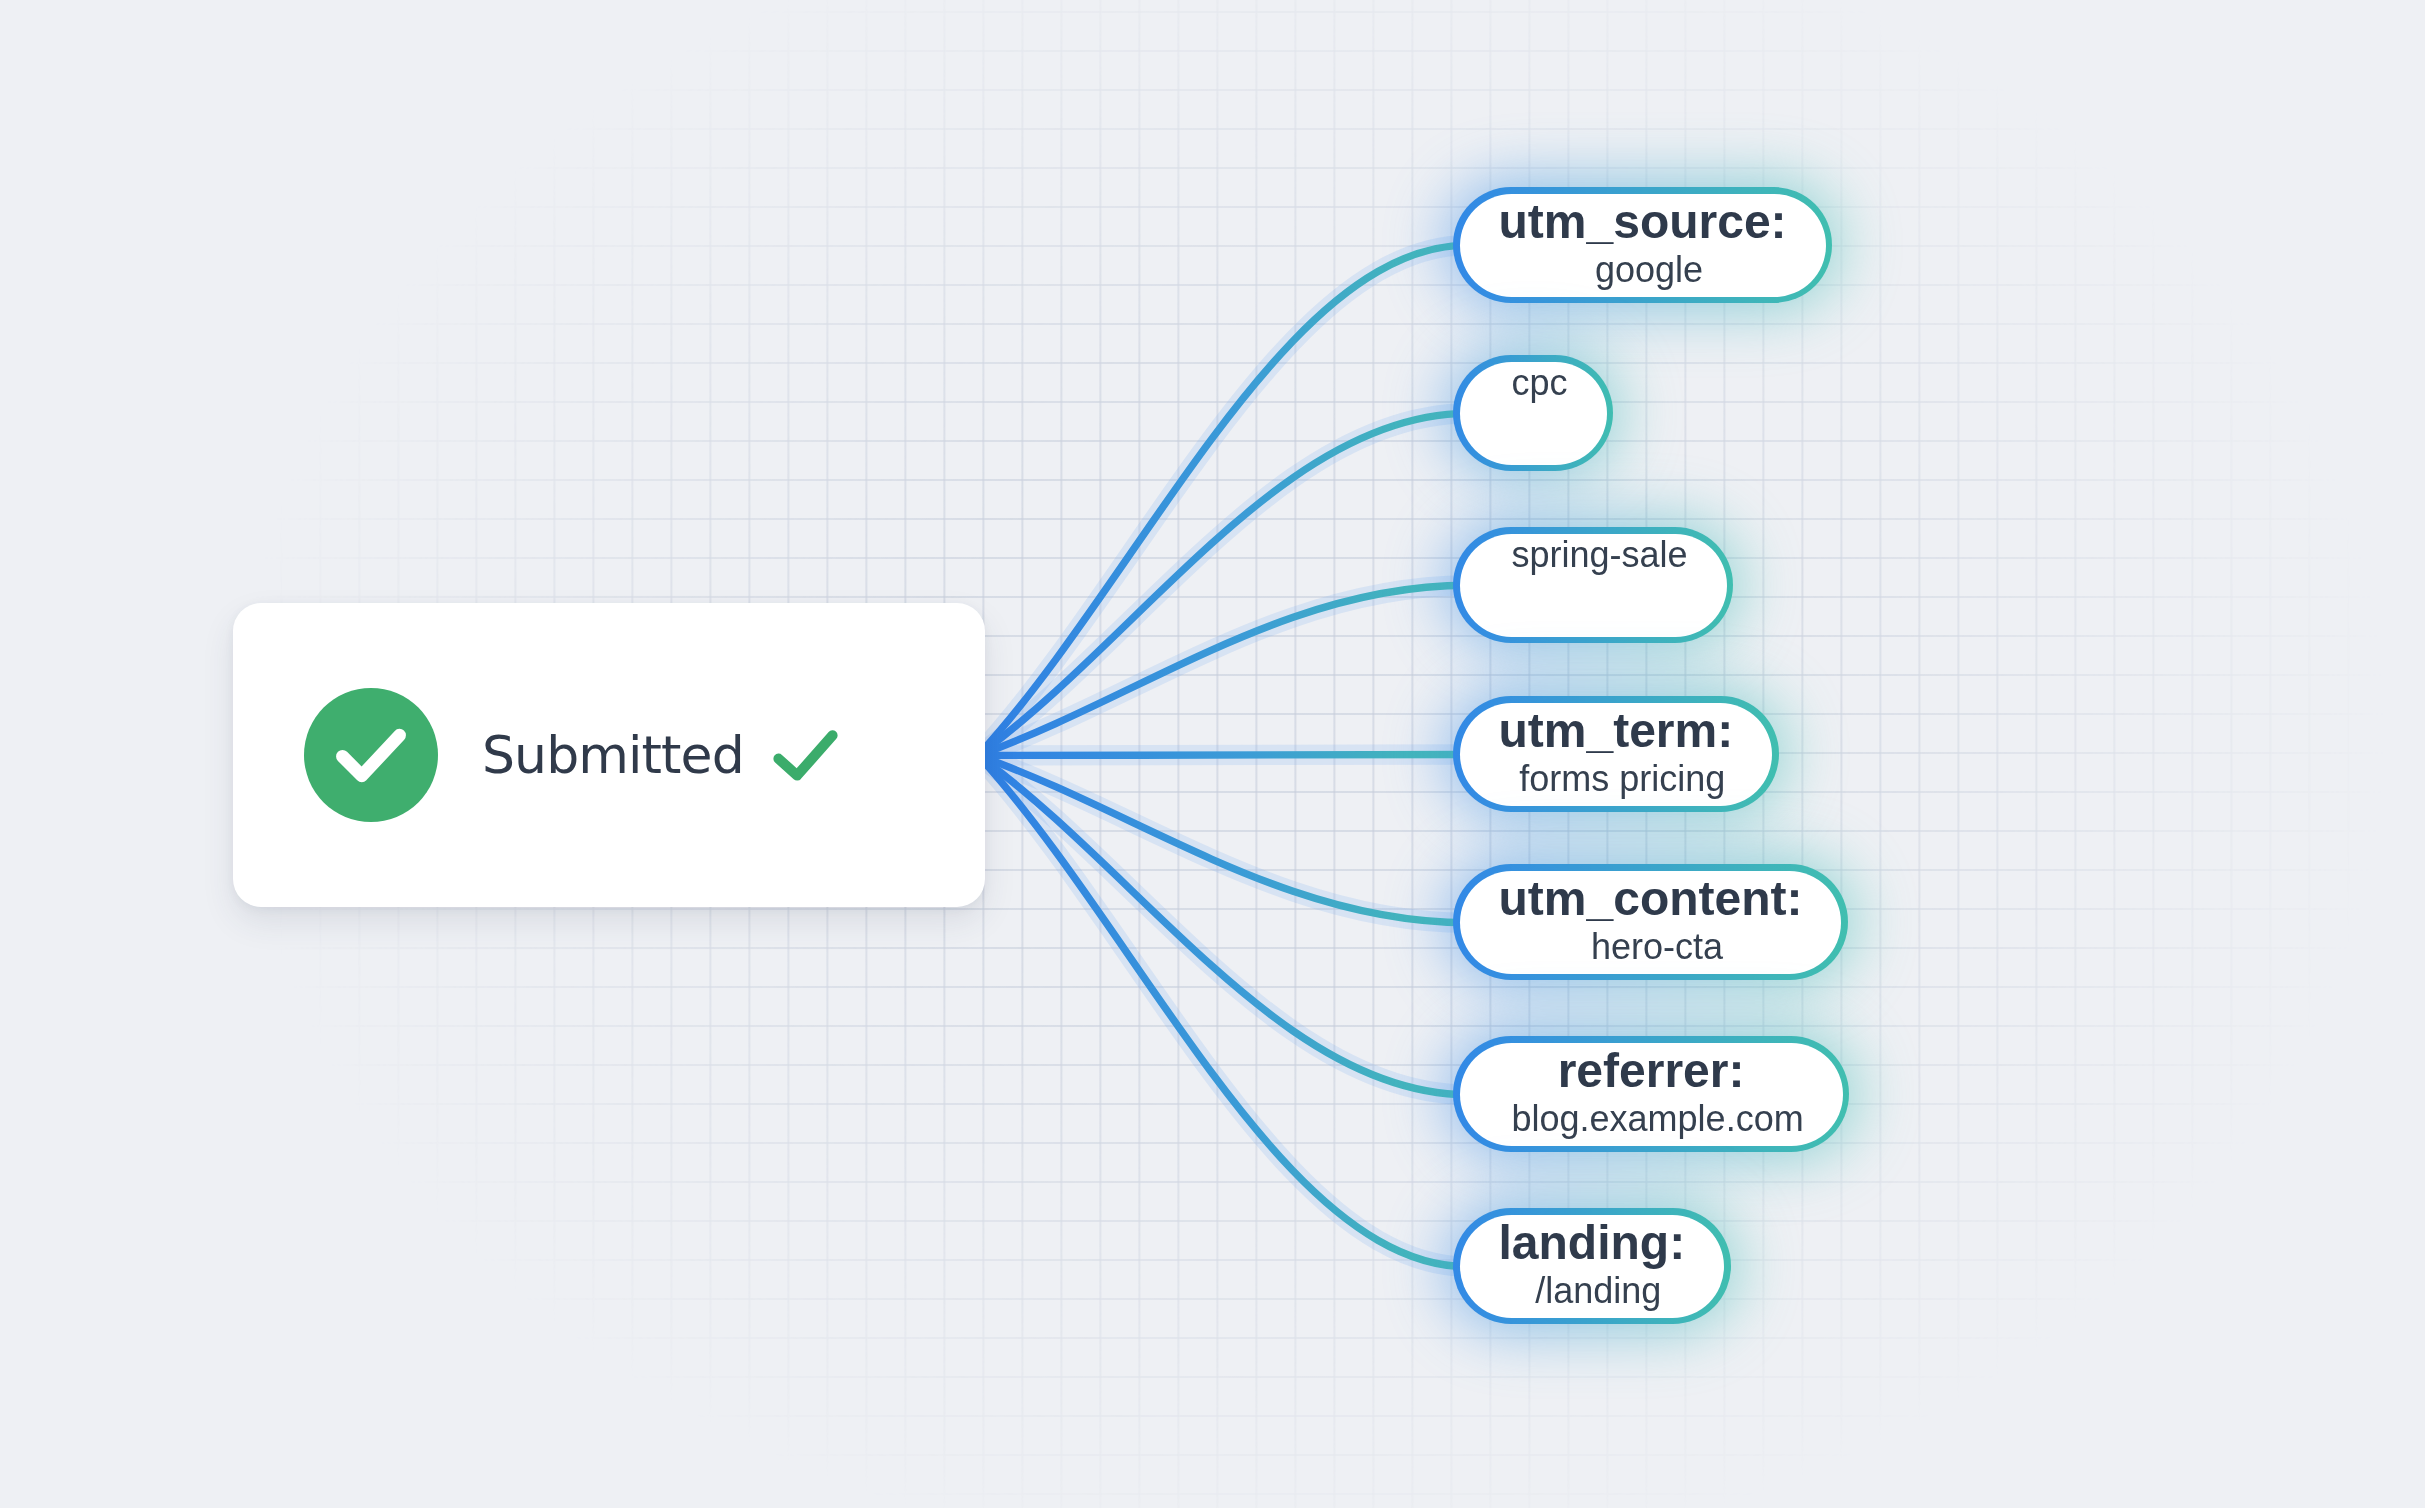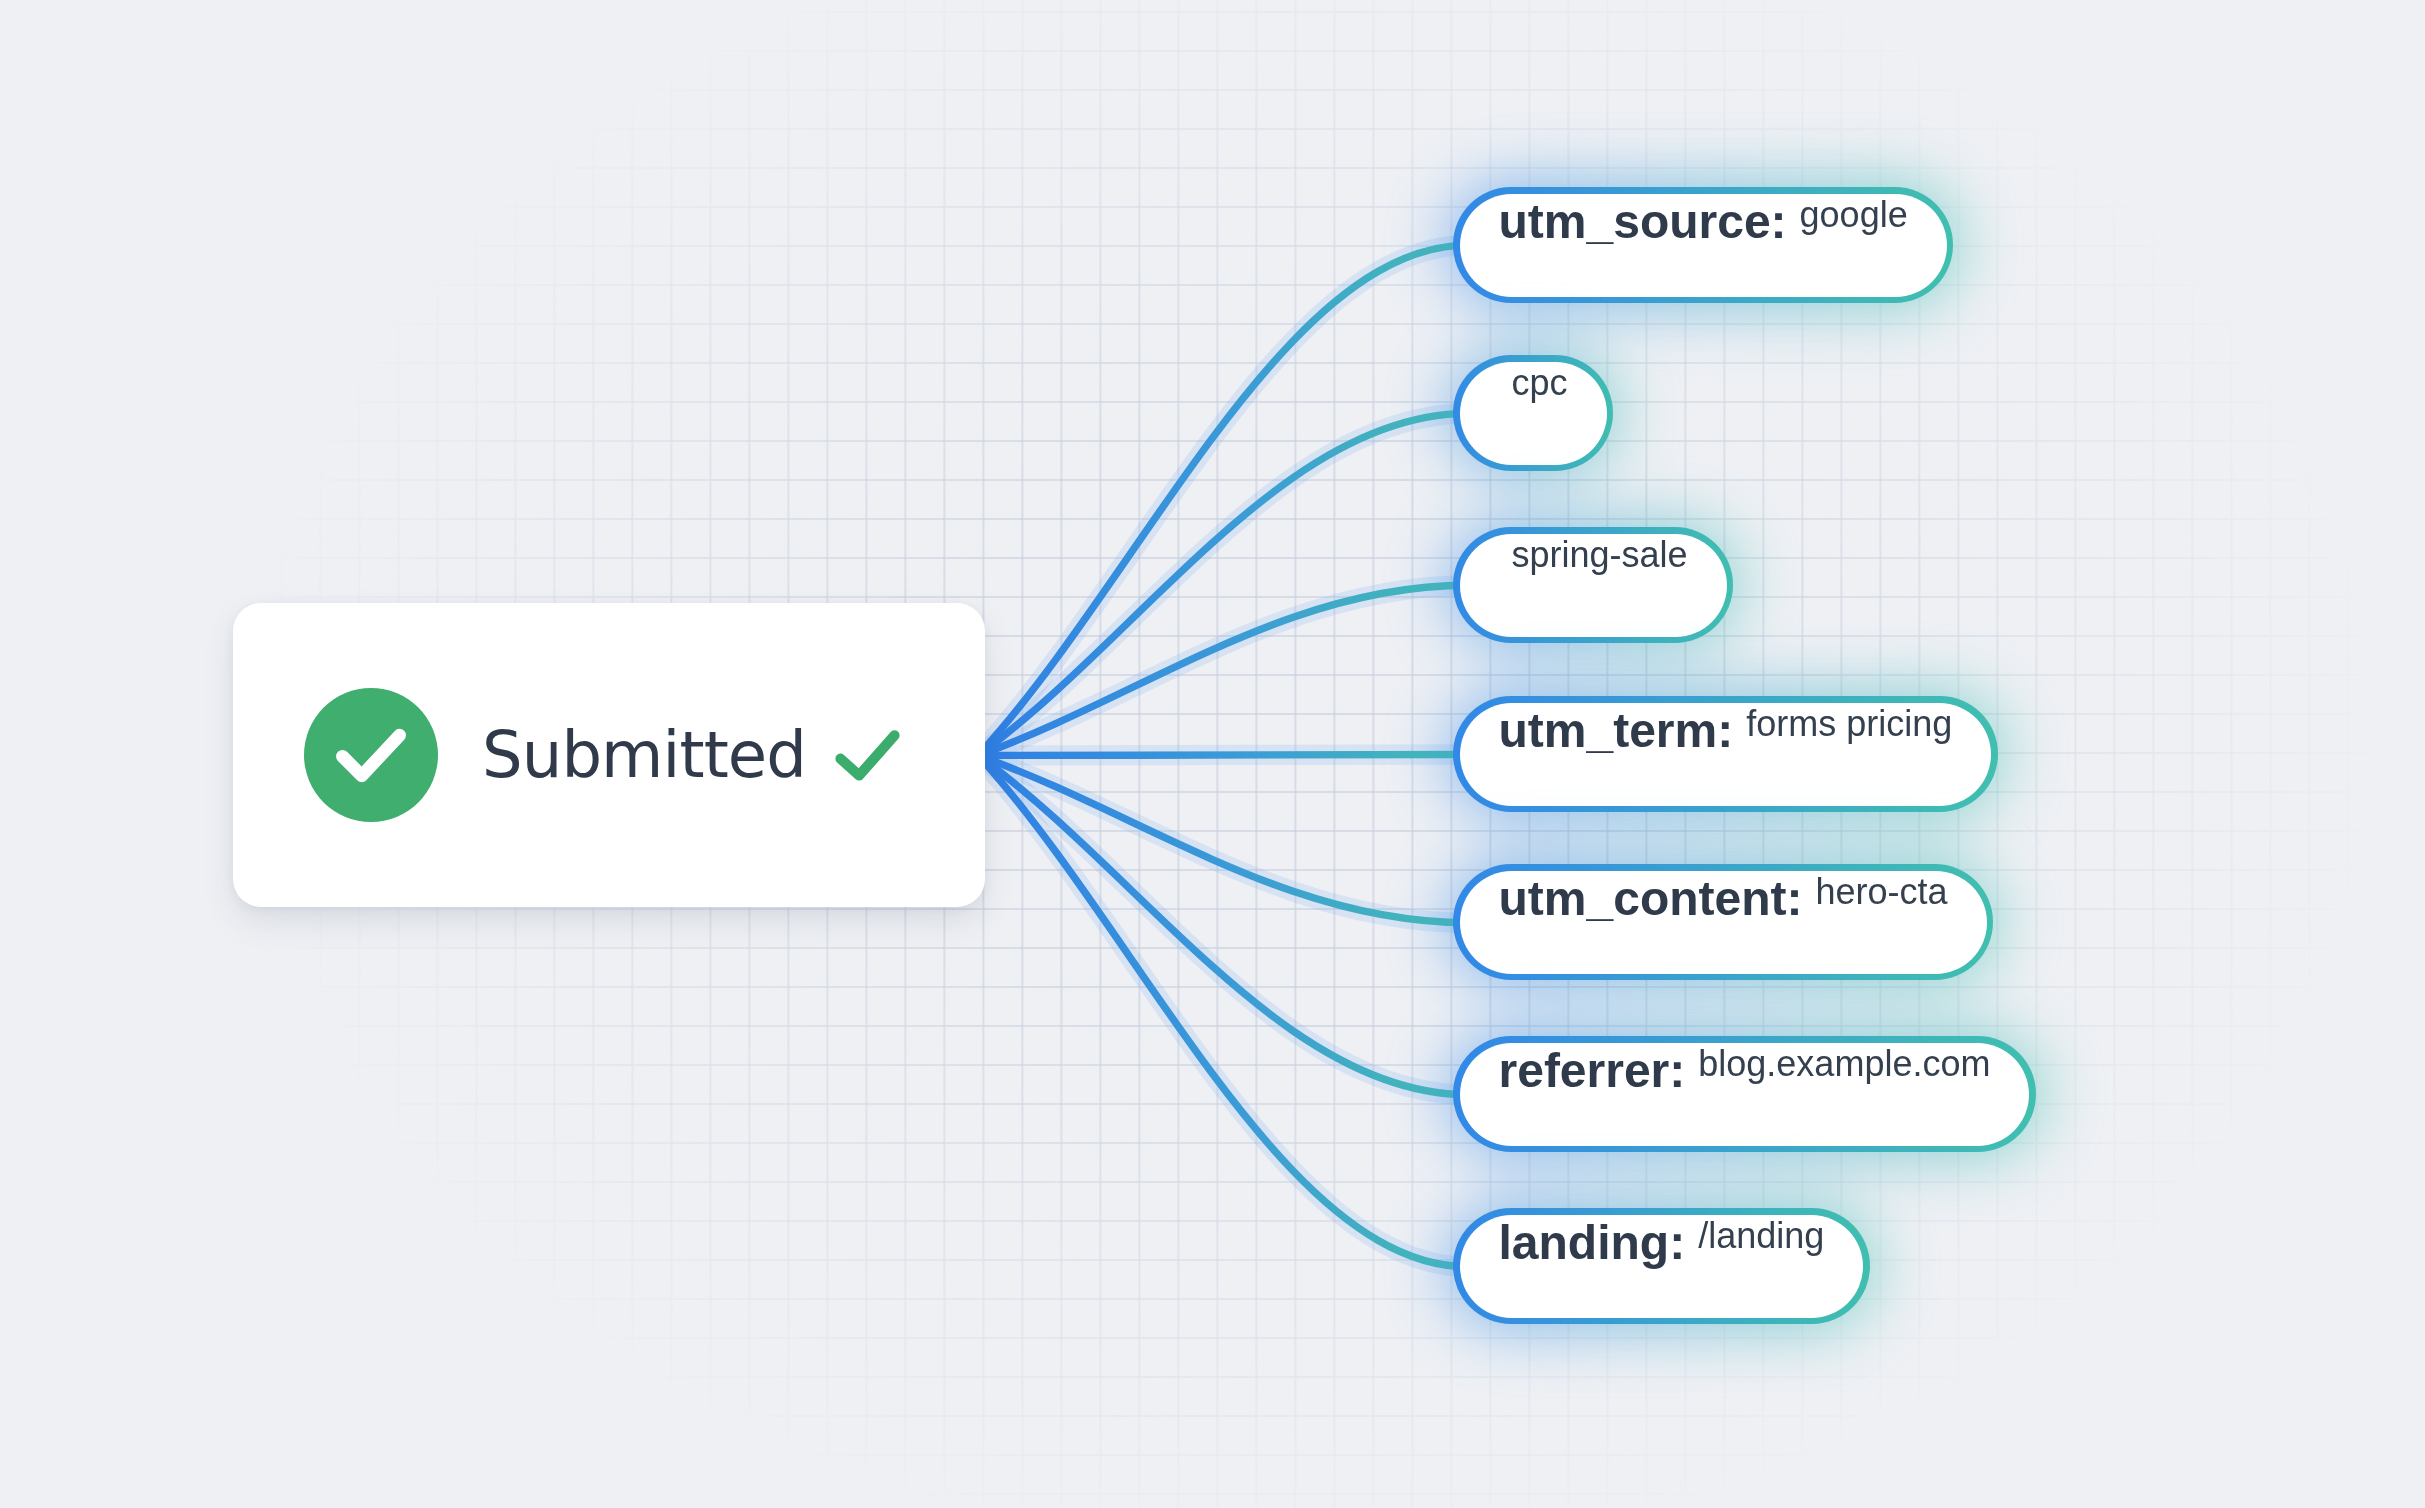--- a/index.html
+++ b/index.html
@@ -31,41 +31,42 @@
     display:flex;align-items:center;padding-left:71px;box-sizing:border-box;
   }
   .check-circle{
     width:134px;height:134px;border-radius:50%;
     background:#3FAE6E;flex:0 0 auto;
     display:flex;align-items:center;justify-content:center;
   }
   .card-title{
     margin-left:44px;
     font-family:"DejaVu Sans",sans-serif;
-    font-size:64px;font-weight:400;letter-spacing:-0.9px;color:#303A4A;
+    font-size:52px;font-weight:400;letter-spacing:-0.9px;color:#303A4A;
     white-space:nowrap;
   }
   .title-check{margin-left:28px;flex:0 0 auto;display:block;}
 
   
   .pill{
     position:absolute;left:1453px;height:116px;z-index:3;isolation:isolate;
     display:inline-flex;box-sizing:border-box;
     padding:6.5px;border-radius:58px;
     background:linear-gradient(90deg,#2E86E6,#3FBFAD);
   }
   .pill::before{ 
     content:"";position:absolute;inset:-7.4px;border-radius:65px;z-index:-1;
     background:linear-gradient(90deg,#3D8BEC,#46C2B2);
     filter:blur(31px);opacity:.55;
   }
   .pill-inner{
     background:#ffffff;border-radius:52px;
-    display:flex;white-space:nowrap;
+    display:flex;align-items:center;white-space:nowrap;
     padding:0 39px;
+    flex-direction:column;
   }
   .pill-label{font-size:48px;font-weight:700;color:#2F3A4B;}
   .pill-value{font-size:36px;font-weight:400;color:#35404F;margin-left:13px;}
 </style>
 </head>
 <body>
 
 <div class="grid-layer"></div>
 
 <svg class="connectors" width="2426" height="1509" viewBox="0 0 2624 1632">

